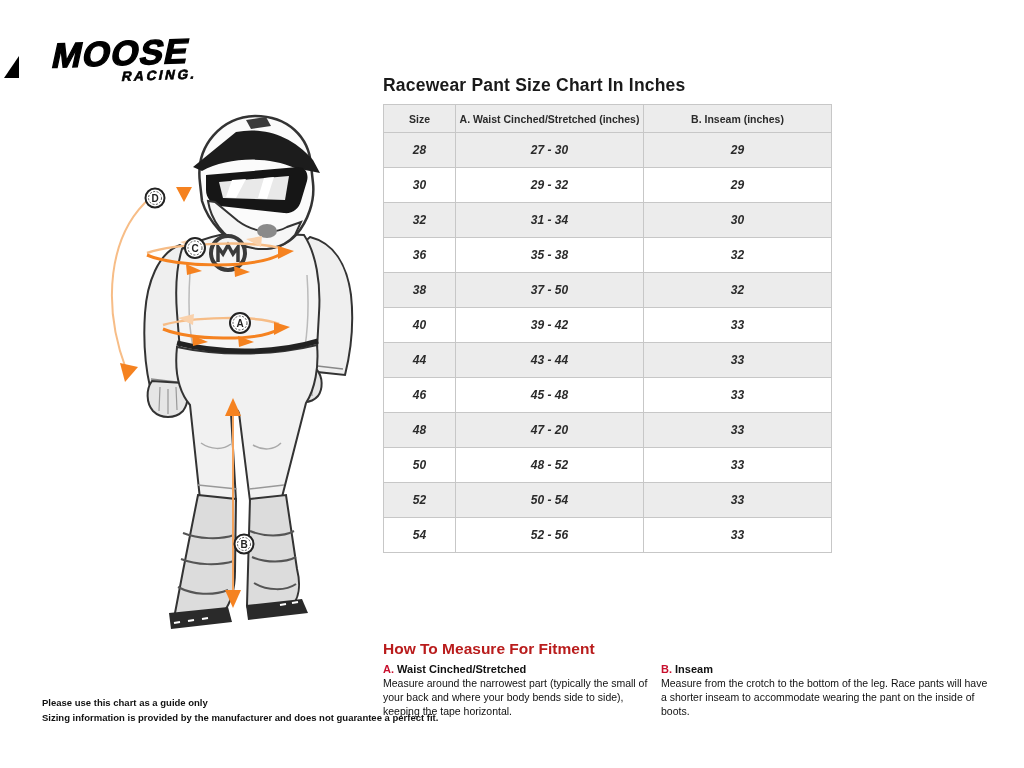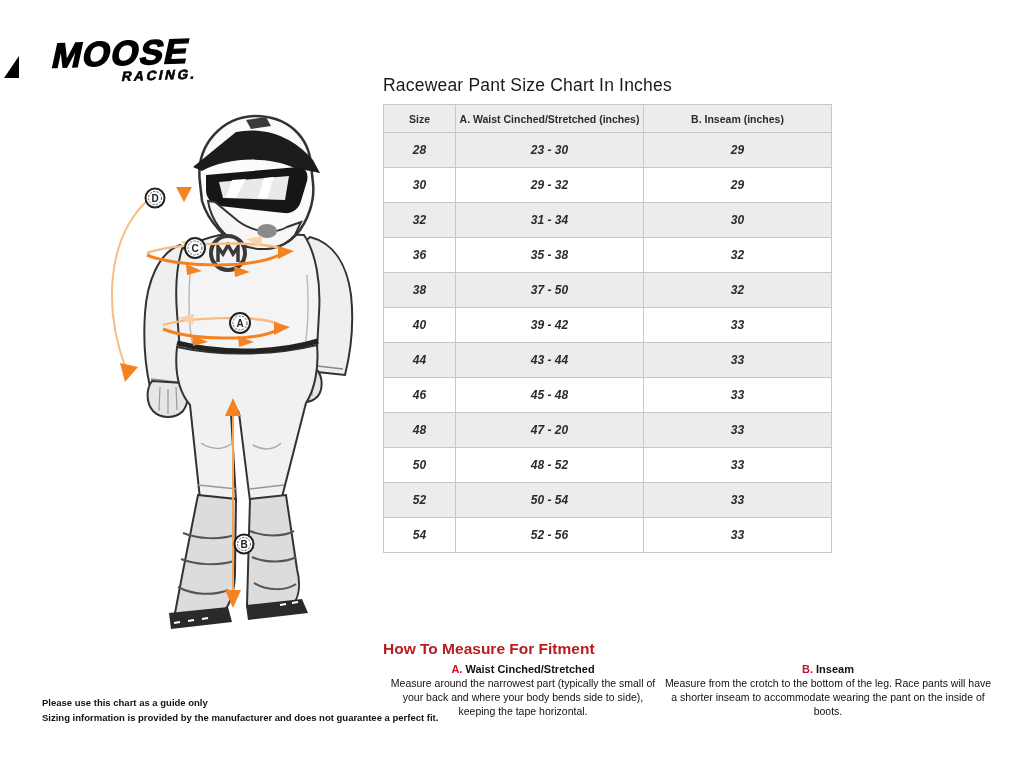--- a/index.html
+++ b/index.html
@@ -10,36 +10,36 @@
   .logo { position:absolute; left:52px; top:36px; width:152px; color:#000;
           transform:skewX(-14deg) rotate(-2deg); }
   .logo-top { font-weight:bold; font-size:35px; line-height:0.95; letter-spacing:1px;
               -webkit-text-stroke:1.3px #000; }
   .logo-bottom { font-weight:bold; font-size:13.5px; letter-spacing:2.5px; text-align:right;
                  padding-right:4px; -webkit-text-stroke:0.6px #000; }
   .edge-mark { position:absolute; left:4px; top:56px; width:15px; height:22px; background:#000;
                clip-path:polygon(100% 0, 100% 100%, 0 100%); }
 
   
-  .chart-title { position:absolute; left:383px; top:75px; font-size:17.5px; font-weight:normal;
+  .chart-title { position:absolute; left:383px; top:75px; font-size:17.5px; font-weight:bold;
                  color:#1a1a1a; letter-spacing:0.2px; }
   .size-table { position:absolute; left:383px; top:104px; width:448px; border-collapse:collapse;
                 border:1px solid #9e9e9e; table-layout:fixed; }
   .size-table th, .size-table td { border:1px solid #c7c7c7; text-align:center; vertical-align:middle;
                                    color:#2b2b2b; white-space:nowrap; overflow:hidden;margin-left:24px; }
   .size-table thead th { height:28px; background:#ececec; font-size:10.5px; font-weight:bold; }
   .size-table tbody td { height:35px; font-size:12px; font-weight:bold;font-style:italic; }
   .size-table tbody tr:nth-child(odd)  { background:#ececec; }
   .size-table tbody tr:nth-child(even) { background:#ffffff; }
   .col-size { width:72px; } .col-waist { width:188px; } .col-inseam { width:188px; }
 
   
   .measure-title { position:absolute; left:383px; top:640px; font-size:15.5px; font-weight:bold;
                    color:#b91c1c; }
-  .measure-item { position:absolute; top:663px; color:#111;text-align:center; }
+  .measure-item { position:absolute; top:663px; color:#111; }
   .measure-item.a { left:383px; width:280px; }
   .measure-item.b { left:661px; width:334px; }
   .measure-label { font-size:11px; font-weight:bold; }
   .measure-letter { color:#c8102e; }
   .measure-desc { font-size:10.5px; line-height:1.33; margin-top:2px; }
 
   
   .disclaimer { position:absolute; left:42px; top:696px; font-size:9.5px; font-weight:bold;
                 line-height:1.55; color:#111; }
 
@@ -181,21 +181,21 @@
     <thead>
       <tr>
         <th>Size</th>
         <th>A. Waist Cinched/Stretched (inches)</th>
         <th>B. Inseam (inches)</th>
       </tr>
     </thead>
     <tbody>
         <tr>
           <td>28</td>
-          <td>23 - 30</td>
+          <td>27 - 30</td>
           <td>29</td>
         </tr>
         <tr>
           <td>30</td>
           <td>29 - 32</td>
           <td>29</td>
         </tr>
         <tr>
           <td>32</td>
           <td>31 - 34</td>

